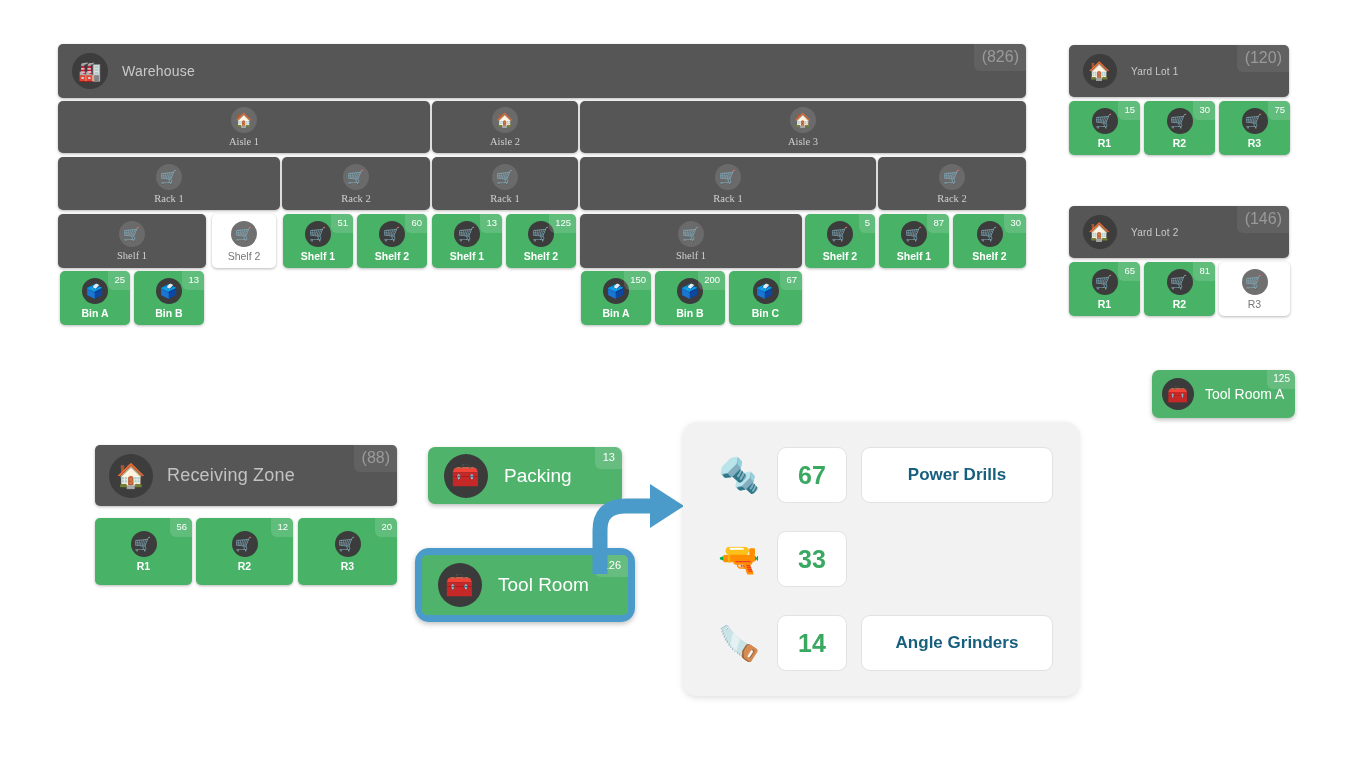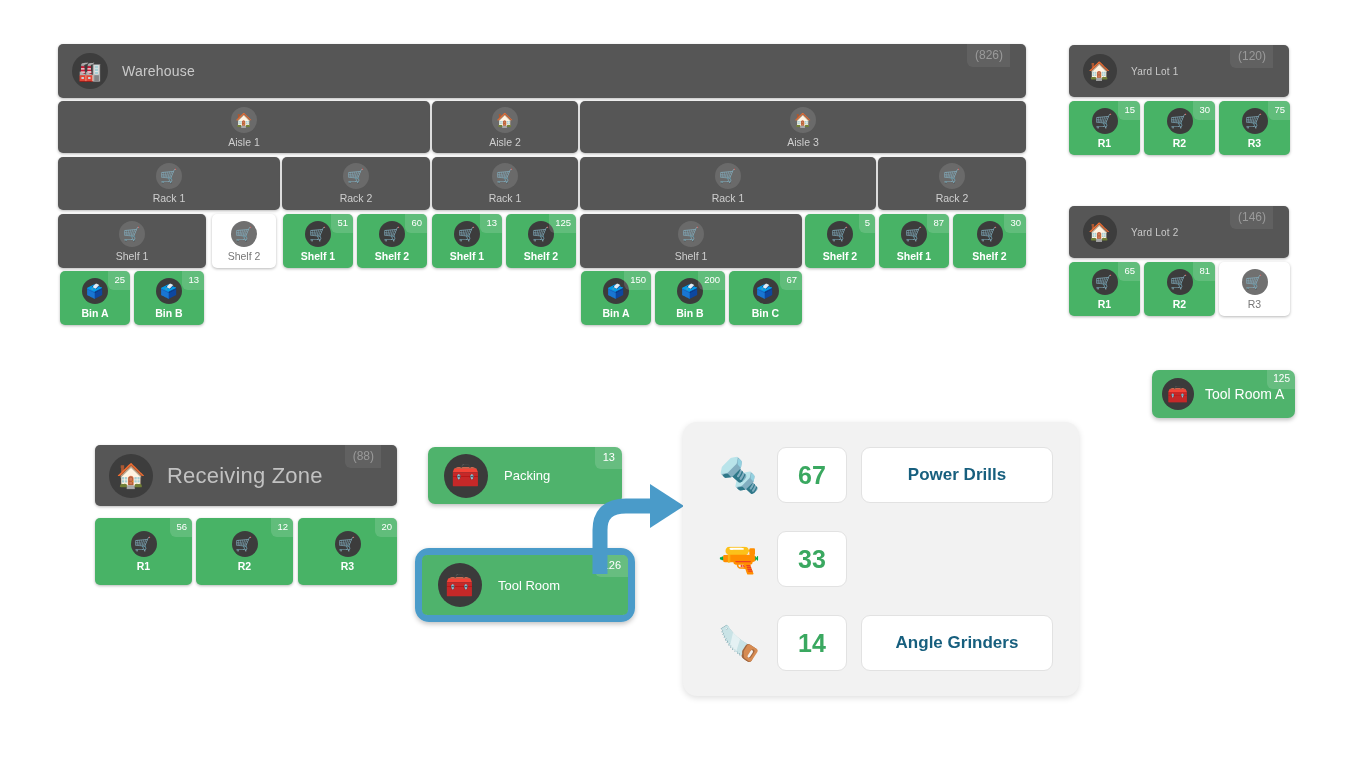--- a/index.html
+++ b/index.html
@@ -37,41 +37,41 @@
   .node.dark .ic  { background: #6a6a6a; }
   .node.white .ic { background: #707070; }
 
   .node .lbl {
     margin-top: 3px;
     font-size: 10.5px;
     font-weight: bold;
     color: #ffffff;
     white-space: nowrap;
   }
-  .node.dark  .lbl { color: #cfcfcf; font-weight: normal; }
+  .node.dark  .lbl { color: #cfcfcf; font-weight: normal; font-family: Liberation Serif, serif; }
   .node.white .lbl { color: #777777; font-weight: normal; }
 
   
   .badge {
     position: absolute;
     top: 0; right: 0;
     background: rgba(255,255,255,.14);
     color: #ffffff;
     font-size: 9.5px;
     line-height: 1;
     padding: 4px 5px 5px 6px;
     border-bottom-left-radius: 6px;
   }
   
   .hbadge {
     position: absolute;
-    top: 0; right: 16px;
+    top: 0; right: 0;
     background: rgba(255,255,255,.07);
     color: #9a9a9a;
-    font-size: 12px;
+    font-size: 16px;
     line-height: 1;
     padding: 5px 7px 6px 8px;
     border-bottom-left-radius: 6px;
     text-align: center;
   }
 
   
   .banner {
     position: absolute;
     background: #565656;
@@ -91,21 +91,21 @@
   }
   .banner .btxt {
     margin-left: 14px;
     color: #c9c9c9;
     font-size: 10px;
     letter-spacing: .2px;
   }
   .banner.big .bic { width: 36px; height: 36px; font-size: 19px; }
   .banner.big .btxt { font-size: 14px; }
   .banner.rz .bic { width: 44px; height: 44px; font-size: 24px; }
-  .banner.rz .btxt { font-size: 22px; color: #c2c2c2; }
+  .banner.rz .btxt { font-size: 18px; color: #c2c2c2; }
 
   
   .pill {
     position: absolute;
     background: #4fb36c;
     border-radius: 7px;
     box-shadow: 0 2px 4px rgba(0,0,0,.25);
     display: flex; align-items: center;
     padding-left: 16px;
     overflow: hidden;
@@ -113,21 +113,21 @@
   .pill .pic {
     width: 44px; height: 44px; border-radius: 50%;
     background: #3b3b3b;
     display: flex; align-items: center; justify-content: center;
     font-size: 23px; line-height: 1;
     flex: none;
   }
   .pill .ptxt {
     margin-left: 16px;
     color: #ffffff;
-    font-size: 13px;
+    font-size: 19px;
   }
   .pill .badge { font-size: 11px; padding: 5px 7px 6px 8px; }
 
   .selwrap {
     position: absolute;
     border: 7px solid #4a9bc9;
     border-radius: 14px;
     box-shadow: 0 2px 5px rgba(0,0,0,.25);
   }
   .selwrap .pill {

